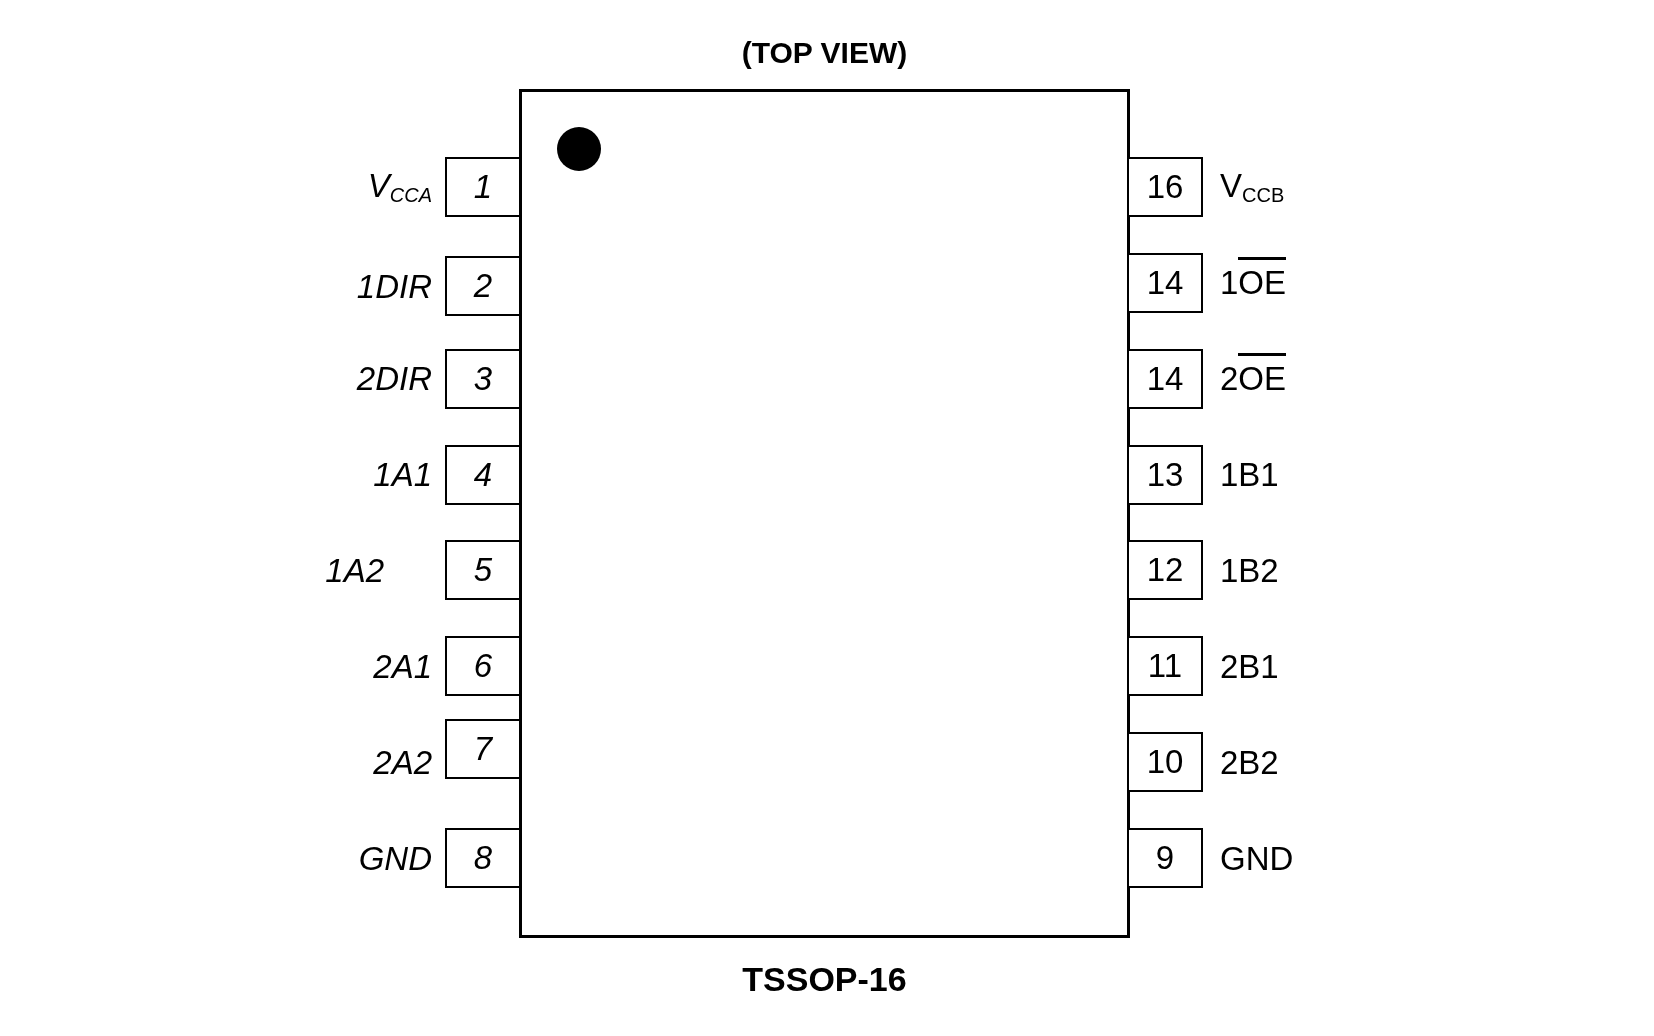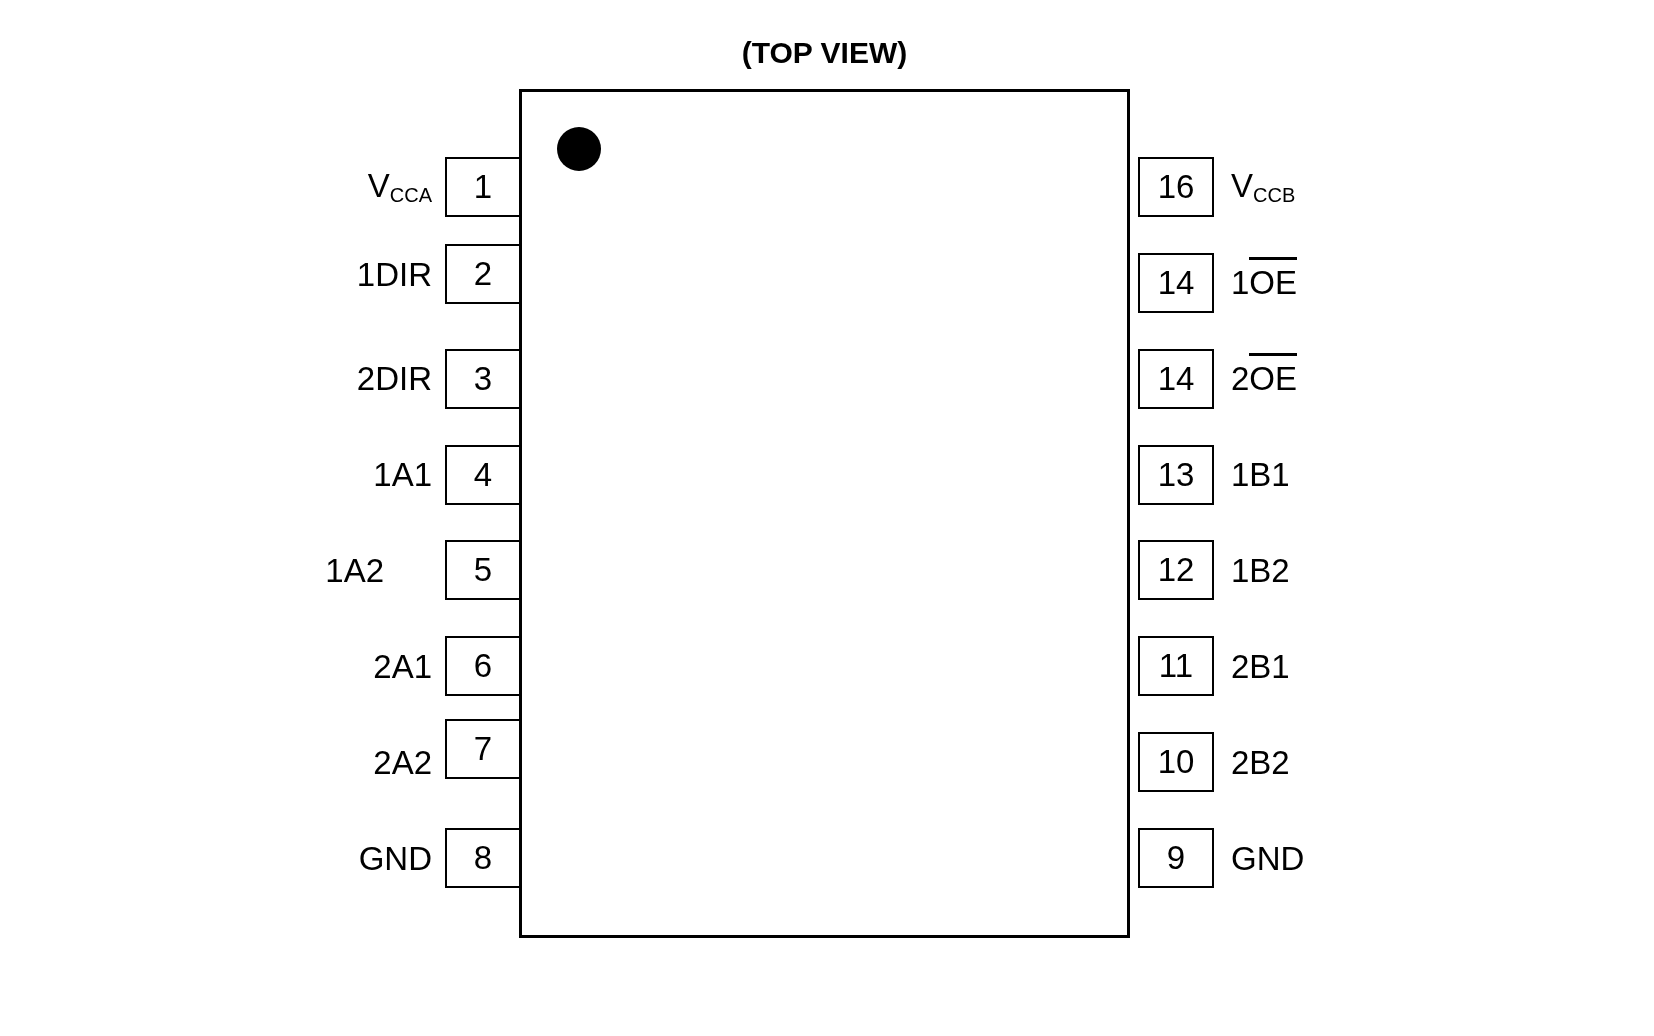--- a/index.html
+++ b/index.html
@@ -41,35 +41,35 @@
     height: 44px;
     border-radius: 50%;
     background: var(--ink);
   }
   .pin-row {
     position: absolute;
     height: 60px;
     display: flex;
     align-items: center;
   }
-  .pin-row.left  { left: 0px;    width: 521px; justify-content: flex-end; }
+  .pin-row.left  { left: 0px;    width: 521px; justify-content: flex-end; font-style: italic; }
   .pin-row.right { left: 1127px; width: 430px; justify-content: flex-start; }
   .pin-box {
     width: 76px;
     height: 60px;
     border: 2px solid var(--ink);
     background: var(--paper);
     display: flex;
     align-items: center;
     justify-content: center;
     font-size: 33px;
     flex: 0 0 auto;
   }
   .pin-row.left  .pin-box { margin-left: 13px; }
-  .pin-row.right .pin-box { margin-right: 17px; margin-left: 11px; }
+  .pin-row.right .pin-box { margin-right: 17px; }
   .pin-label {
     font-size: 33px;
     white-space: nowrap;
     line-height: 1;
   }
   .pin-label .sub {
     font-size: 20px;
     vertical-align: -5px;
   }
   .pin-label .over {
@@ -106,21 +106,21 @@
 
   <div class="pin1-dot"></div>
 
   <div id="left-pins">
       <div class="pin-row left" style="top: 157px;">
         <div class="pin-label"><span>V</span><span class="sub">CCA</span></div>
         <div class="pin-box">
           <span>1</span>
         </div>
       </div>
-      <div class="pin-row left" style="top: 244px; align-items: center;">
+      <div class="pin-row left" style="top: 256px; align-items: center;">
         <div class="pin-label"><span>1DIR</span></div>
         <div class="pin-box">
           <span>2</span>
         </div>
       </div>
       <div class="pin-row left" style="top: 348.72px;">
         <div class="pin-label"><span>2DIR</span></div>
         <div class="pin-box">
           <span>3</span>
         </div>
@@ -201,13 +201,14 @@
         <div class="pin-label"><span>2B2</span></div>
       </div>
       <div class="pin-row right" style="top: 828.02px;">
         <div class="pin-box">
           <span>9</span>
         </div>
         <div class="pin-label"><span>GND</span></div>
       </div>
     </div>
 
+  <div class="package-label">TSSOP-16</div>
 </div>
 
 </body></html>

